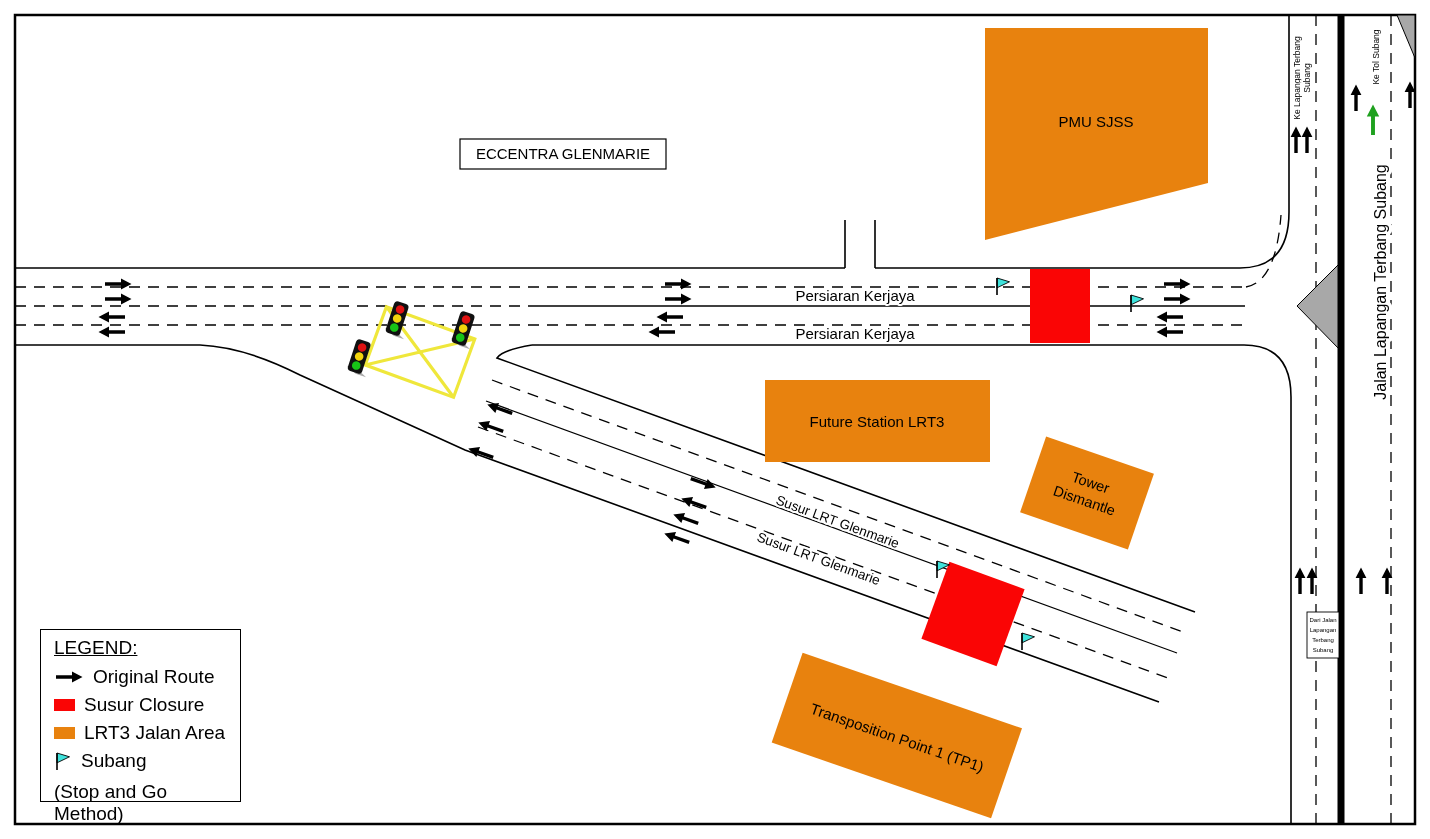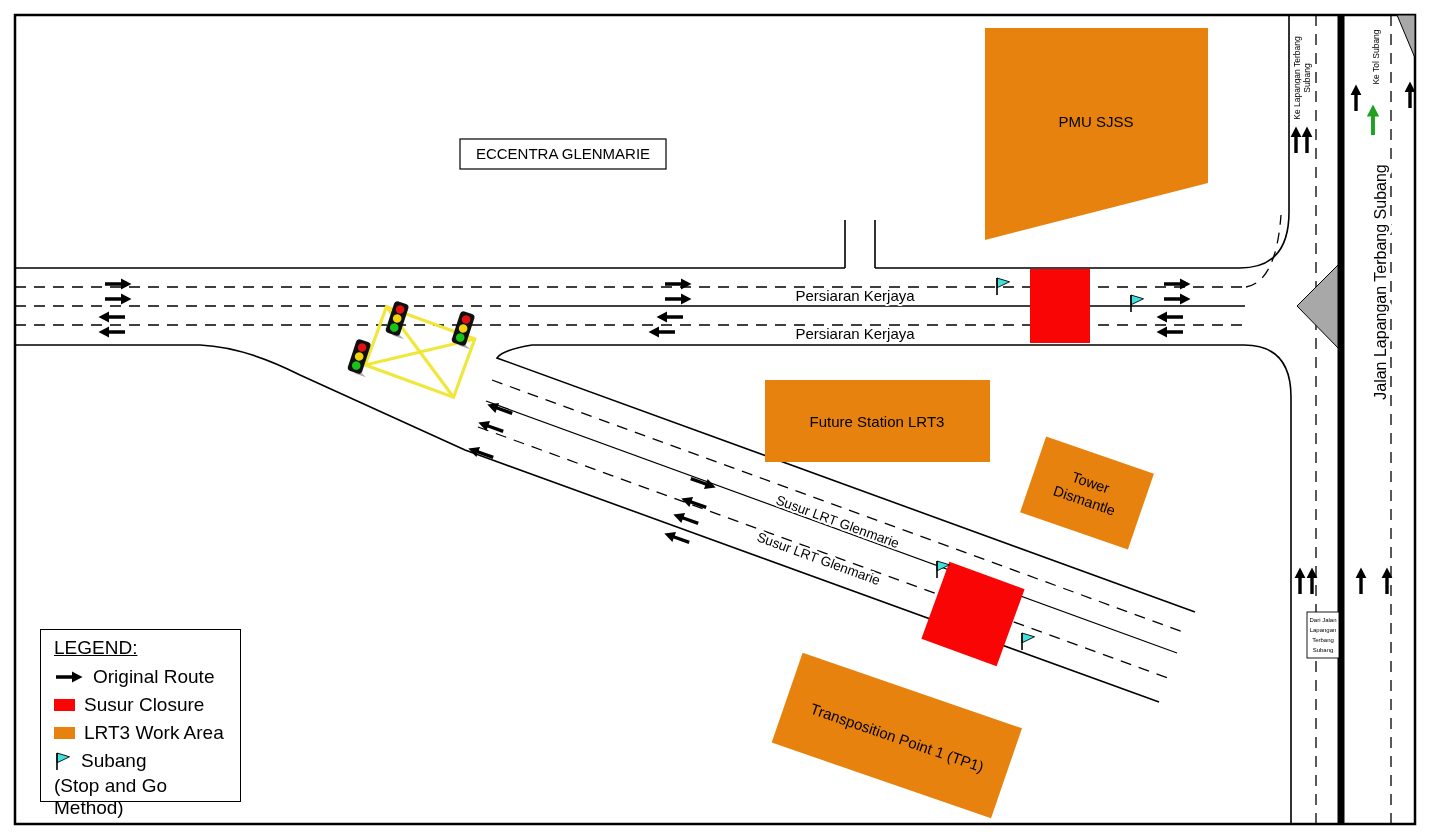--- a/index.html
+++ b/index.html
@@ -7,21 +7,21 @@
           font-family:"Liberation Sans","DejaVu Sans",sans-serif;overflow:hidden;}
   svg.plan{position:absolute;left:0;top:0;}
   svg text{fill:#000;stroke:none;font-family:"Liberation Sans","DejaVu Sans",sans-serif;}
   .halo{paint-order:stroke;stroke:#ffffff;stroke-width:4px;stroke-linejoin:round;}
   .halo-big{paint-order:stroke;stroke:#ffffff;stroke-width:7px;stroke-linejoin:round;}
   .legend{position:absolute;left:40px;top:629px;width:201px;height:173px;border:1.7px solid #000;
           background:#fff;box-sizing:border-box;padding:7px 6px 0 13px;font-size:19px;color:#000;}
   .legend-title{text-decoration:underline;margin-bottom:4px;}
   .legend-row{display:flex;align-items:center;gap:9px;height:28px;}
   .legend-row .li{flex:0 0 auto;}
-  .legend-note{}
+  .legend-note{margin-top:6px;}
 </style>
 </head>
 <body>
 
 <div class="canvas">
 <svg class="plan" width="1430" height="839" viewBox="0 0 1430 839">
   <defs>
     <g id="arrow-shape">
           <path d="M -13 -1.7 L 3 -1.7 L 3 -5.4 L 13.5 0 L 3 5.4 L 3 1.7 L -13 1.7 Z"></path>
         </g>
@@ -198,21 +198,21 @@
   <div class="legend-row">
     <svg class="li" width="21" height="12" viewBox="0 0 21 12">
           <rect width="21" height="12" fill="#FA0505"></rect>
         </svg>
     <span>Susur Closure</span>
   </div>
   <div class="legend-row">
     <svg class="li" width="21" height="12" viewBox="0 0 21 12">
           <rect width="21" height="12" fill="#E8820E"></rect>
         </svg>
-    <span>LRT3 Work Area</span>
+    <span>LRT3 Jalan Area</span>
   </div>
   <div class="legend-row">
     <svg class="li" width="18" height="20" viewBox="0 0 18 20">
           <use href="#flag-shape" transform="translate(3,19)" fill="#3FE3DC"></use>
         </svg>
     <span>Subang</span>
   </div>
   <div class="legend-note">(Stop and Go Method)</div>
 </div>
 </div>

